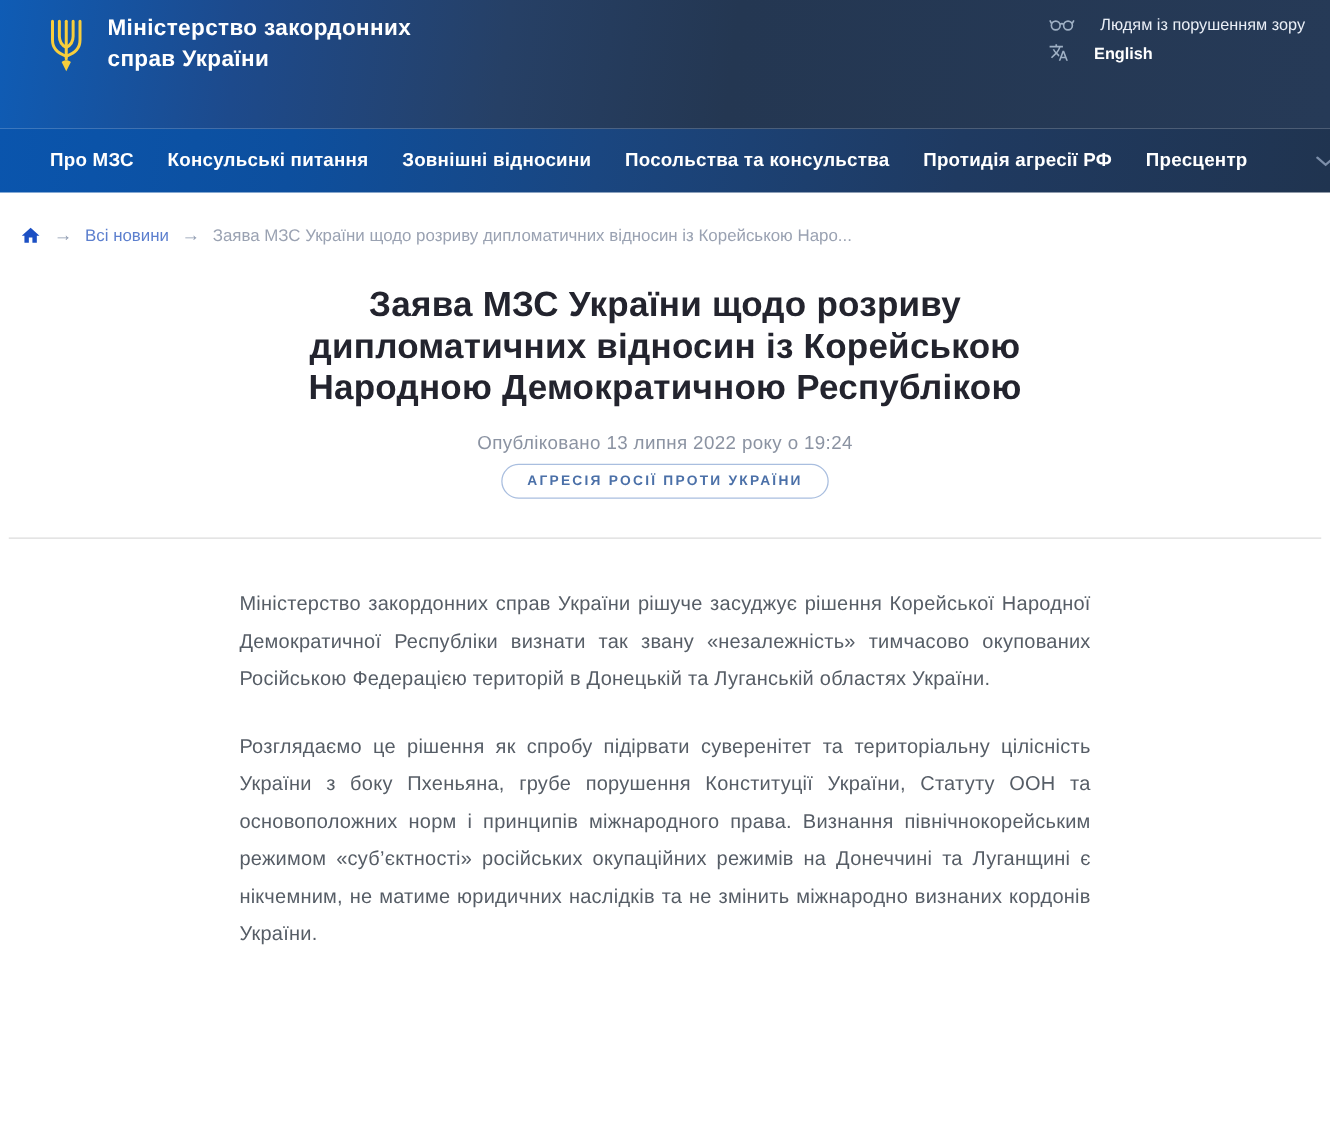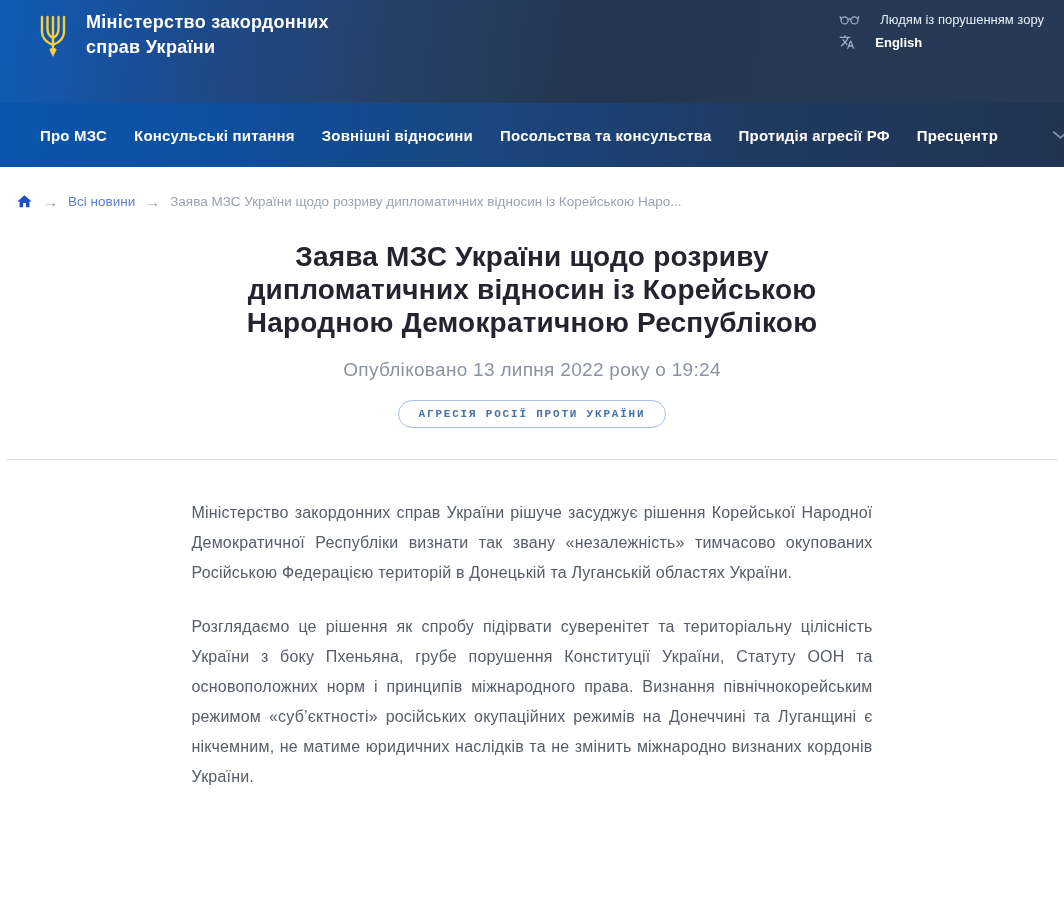--- a/index.html
+++ b/index.html
@@ -25,21 +25,21 @@
   .brand{display:flex;gap:14px;align-items:flex-end;cursor:pointer;}
   .brand svg{display:block;margin-top:2px;}
   .brand-text{color:#fff;font-size:18px;font-weight:700;line-height:25px;letter-spacing:.3px;}
   .top-links{display:flex;flex-direction:column;gap:7px;margin-top:2px;}
   .top-link{display:flex;align-items:center;gap:20px;color:#e9eef6;font-size:13px;
     text-decoration:none;cursor:pointer;}
   .top-link .ic{color:#9fb0c4;display:flex;align-items:center;}
   .top-link.lang{font-weight:700;color:#ffffff;}
   
   .mainnav{
-    height:64px;
+    height:51px;
     background:linear-gradient(97deg,var(--nav-blue) 0%,#0d4f9e 22%,#1a4680 45%,#1f3a61 72%,var(--nav-navy) 100%);
     display:flex;align-items:center;
     padding:0 44px 0 40px;gap:27px;
   }
   .nav-item{color:#ffffff;font-size:15px;font-weight:700;letter-spacing:.2px;
     text-decoration:none;cursor:pointer;white-space:nowrap;}
   .nav-spacer{flex:1;}
   .nav-chevron{display:flex;align-items:center;cursor:pointer;color:#7c8ea9;margin-right:16px;}
   
   .breadcrumb{display:flex;align-items:center;gap:10px;padding:26px 16px 0 16px;
@@ -47,22 +47,22 @@
   .crumb-home{color:var(--home-blue);display:flex;align-items:center;cursor:pointer;}
   .crumb-sep{color:#8e9ab0;font-size:15px;}
   .crumb-link{color:var(--link-blue);text-decoration:none;cursor:pointer;}
   .crumb-current{color:#9aa2b2;}
   
   .article-head{width:700px;margin:0 auto;text-align:center;}
   .article-title{
     margin-top:30px;color:var(--title-text);
     font-size:28px;line-height:33px;font-weight:700;letter-spacing:.2px;
   }
-  .article-date{margin-top:20px;color:var(--muted-text);font-size:19px;letter-spacing:.3px;}
-  .article-tags{margin-top:19px;font-family:Liberation Mono, monospace;}
+  .article-date{margin-top:20px;color:var(--muted-text);font-size:15px;letter-spacing:.3px;}
+  .article-tags{margin-top:8px;}
   .tag-pill{
     display:inline-block;border:1.5px solid var(--tag-border);border-radius:18px;
     color:var(--tag-blue);font-size:11px;font-weight:600;letter-spacing:1.8px;
     padding:7px 20px;cursor:pointer;background:#fff;
   }
   .divider{border:none;border-top:1px solid #dcdcdc;margin:31px 7px 0 7px;}
   
   .article-body{width:681px;margin:0 auto;padding:14px 0 30px 0;}
   .article-body p{
     margin-top:24px;color:var(--body-text);

